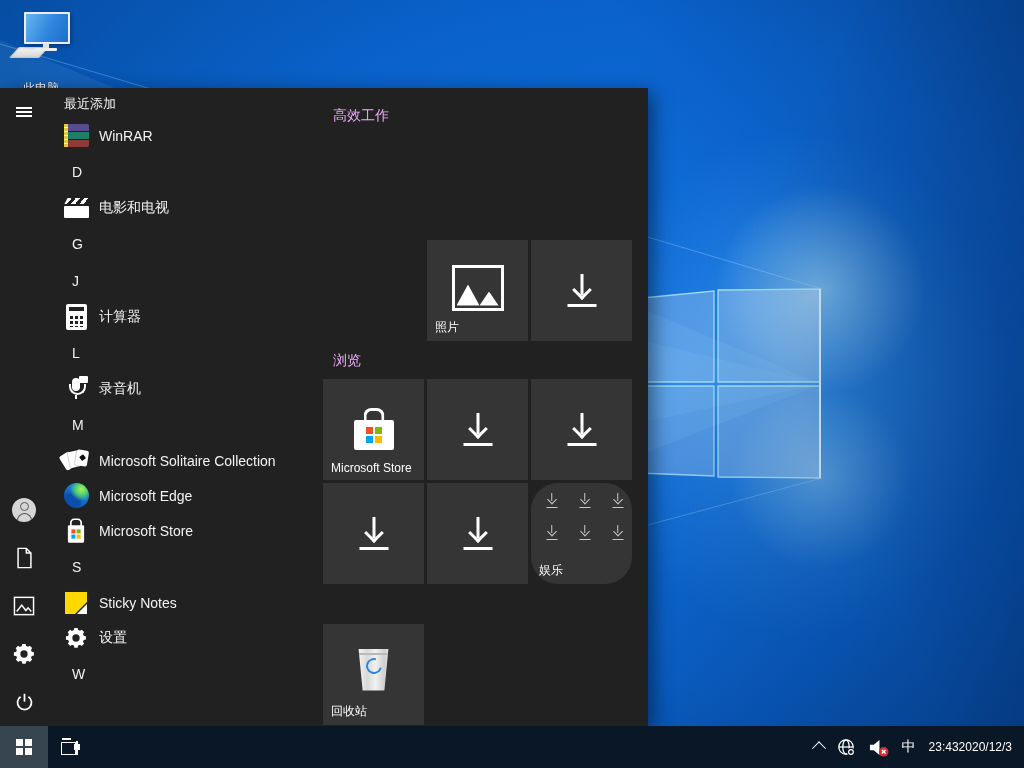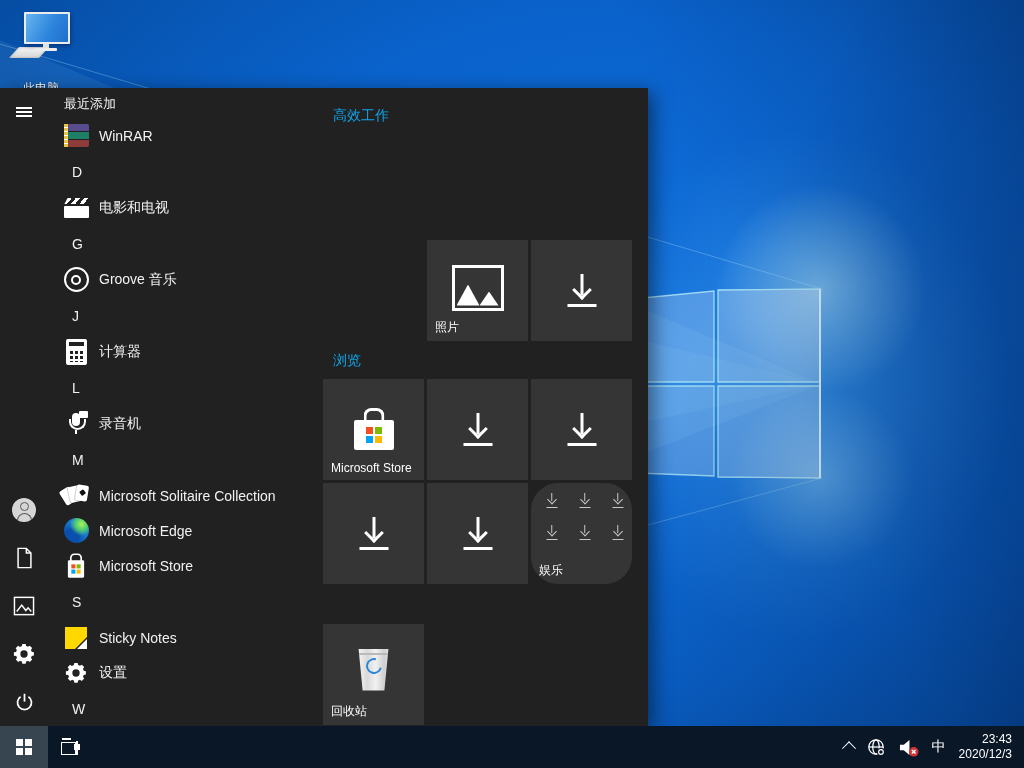--- a/index.html
+++ b/index.html
@@ -94,21 +94,21 @@
   .ic-store{position:relative;width:40px;height:30px;background:#fff;border-radius:2px;margin-top:11px}
   .al-icon .ic-store{transform:scale(.58);margin-top:6px}
   .handle{position:absolute;top:-12px;left:50%;transform:translateX(-50%);width:15px;height:13px;
      border:3px solid #fff;border-bottom:none;border-radius:8px 8px 0 0}
   .sqs{position:absolute;left:50%;top:50%;transform:translate(-50%,-50%);width:16px;height:16px;
      display:grid;grid-template-columns:7px 7px;grid-template-rows:7px 7px;gap:2px}
   .sq{width:7px;height:7px}
 
   
   .tiles{position:absolute;left:323px;top:0;width:325px;height:638px}
-  .tg-title{position:absolute;left:10px;height:20px;color:#0ea5e9;font-size:14px;display:flex;align-items:center}
+  .tg-title{position:absolute;left:10px;height:20px;color:#f0abfc;font-size:14px;display:flex;align-items:center}
   .tg-grid{position:absolute;left:0;width:325px}
   .tile{position:absolute;width:101px;height:101px;background:#353535;cursor:pointer}
   .tile-label{position:absolute;left:8px;bottom:5px;color:#fff;font-size:12px;white-space:nowrap}
   .ticon{position:absolute;inset:0 0 0 0;display:flex;align-items:center;justify-content:center}
 
   .ic-photos{width:46px;height:40px;border:3px solid #fff;position:relative;margin-bottom:6px}
   .ic-photos::before{content:"";position:absolute;left:2px;bottom:2px;width:23px;height:21px;background:#fff;
      clip-path:polygon(0 100%,50% 0,100% 100%)}
   .ic-photos::after{content:"";position:absolute;right:2px;bottom:2px;width:19px;height:14px;background:#fff;
      clip-path:polygon(0 100%,50% 0,100% 100%)}
@@ -141,21 +141,21 @@
   .taskview-btn{width:46px;display:flex;align-items:center;justify-content:center;cursor:pointer}
   .tv-icon{position:relative;width:21px;height:18px}
   .tv-dash{position:absolute;left:1px;top:0;width:9px;height:2px;background:#fff}
   .tv-box{position:absolute;left:0;top:4px;width:13px;height:11px;border:1.7px solid #fff}
   .tv-bar{position:absolute;right:4px;top:3px;width:2px;height:14px;background:#fff}
   .tv-knob{position:absolute;right:1.5px;top:6px;width:6px;height:6px;background:#fff}
   .tray{margin-left:auto;display:flex;align-items:center;gap:13px;padding-right:12px}
   .tray-btn{display:flex;align-items:center;justify-content:center;cursor:pointer;color:#fff}
   .chev{width:9px;height:9px;border-top:1.7px solid #fff;border-right:1.7px solid #fff;transform:rotate(-45deg) translate(-1px,1px)}
   .ime{font-size:14px;color:#fff}
-  .clock{display:flex;flex-direction:column;align-items:flex-end;justify-content:center;color:#fff;font-size:12px;line-height:15px;cursor:default}
+  .clock{display:flex;flex-direction:row;align-items:flex-end;justify-content:center;color:#fff;font-size:12px;line-height:15px;cursor:default}
 </style>
 </head>
 <body>
 
 <div class="wallpaper">
   <div class="wp-layer wp-cone1"></div>
   <div class="wp-layer wp-cone2"></div>
   <div class="wp-layer wp-glow"></div>
   <svg class="wp-logo" viewBox="0 0 1024 768">
     <line x1="822" y1="289" x2="0" y2="44" stroke="rgba(190,235,255,0.30)" stroke-width="1"></line>
@@ -234,26 +234,20 @@
         <span class="">D</span>
       </div>
       <div class="al-row al-app">
         <span class="al-icon">
           <span class="ic-movies-tv"></span>
         </span>
         <span class="al-label">电影和电视</span>
       </div>
       <div class="al-row al-letter">
         <span class="">G</span>
-      </div>
-      <div class="al-row al-app">
-        <span class="al-icon">
-          <span class="ic-groove"></span>
-        </span>
-        <span class="al-label">Groove 音乐</span>
       </div>
       <div class="al-row al-letter">
         <span class="">J</span>
       </div>
       <div class="al-row al-app">
         <span class="al-icon">
           <span class="ic-calculator"></span>
         </span>
         <span class="al-label">计算器</span>
       </div>

